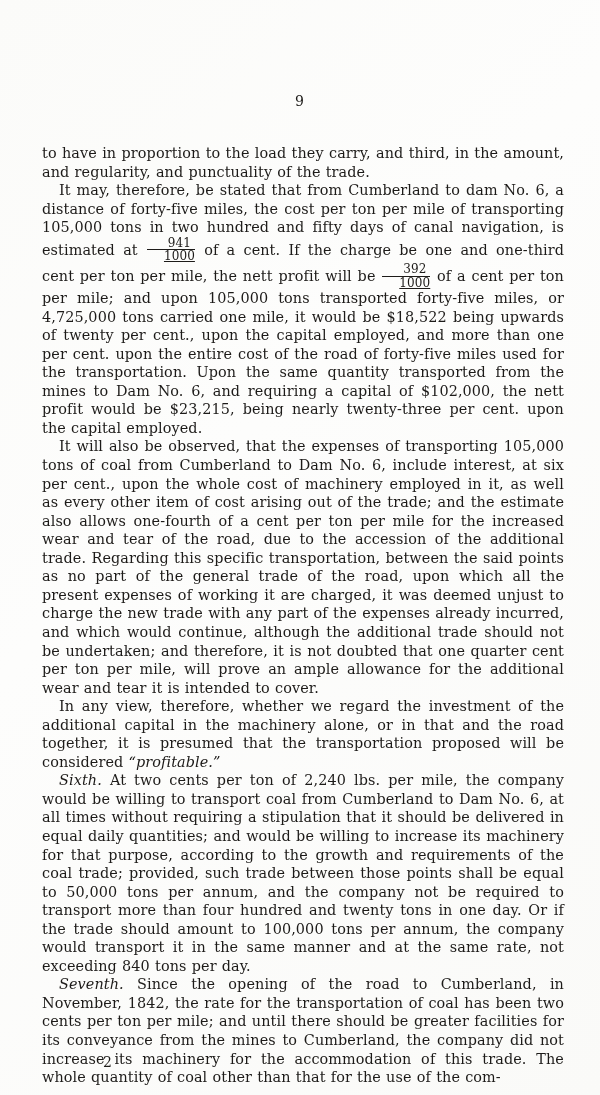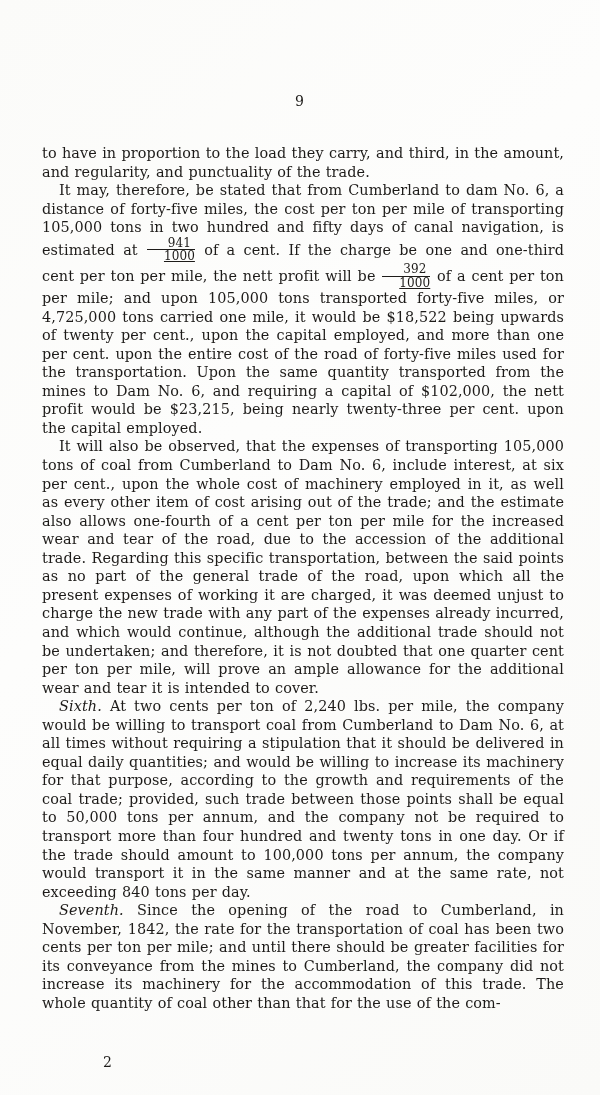--- a/index.html
+++ b/index.html
@@ -73,20 +73,21 @@
   <div class="page-number">9</div>
 
   <div class="text-block">
 
     <p class="no-indent"><span>to have in proportion to the load they carry, and third, in the amount, and regularity, and punctuality of the trade.</span></p>
 
     <p><span>It may, therefore, be stated that from Cumberland to dam No. 6, a distance of forty-five miles, the cost per ton per mile of transporting 105,000 tons in two hundred and fifty days of canal navigation, is estimated at </span><span class="frac"><span class="num">941</span><span class="den">1000</span></span><span> of a cent.  If the charge be one and one-third cent per ton per mile, the nett profit will be </span><span class="frac"><span class="num">392</span><span class="den">1000</span></span><span> of a cent per ton per mile; and upon 105,000 tons transported forty-five miles, or 4,725,000 tons carried one mile, it would be $18,522 being upwards of twenty per cent., upon the capital employed, and more than one per cent. upon the entire cost of the road of forty-five miles used for the transportation.  Upon the same quantity transported from the mines to Dam No. 6, and requiring a capital of $102,000, the nett profit would be $23,215, being nearly twenty-three per cent. upon the capital employed.</span></p>
 
     <p><span>It will also be observed, that the expenses of transporting 105,000 tons of coal from Cumberland to Dam No. 6, include interest, at six per cent., upon the whole cost of machinery employed in it, as well as every other item of cost arising out of the trade; and the estimate also allows one-fourth of a cent per ton per mile for the increased wear and tear of the road, due to the accession of the additional trade.  Regarding this specific transportation, between the said points as no part of the general trade of the road, upon which all the present expenses of working it are charged, it was deemed unjust to charge the new trade with any part of the expenses already incurred, and which would continue, although the additional trade should not be undertaken; and therefore, it is not doubted that one quarter cent per ton per mile, will prove an ample allowance for the additional wear and tear it is intended to cover.</span></p>
 
+    <p><span>In any view, therefore, whether we regard the investment of the additional capital in the machinery alone, or in that and the road together, it is presumed that the transportation proposed will be considered </span><span class="italic">“profitable.”</span></p>
 
     <p><span class="italic">Sixth.</span><span>  At two cents per ton of 2,240 lbs. per mile, the company would be willing to transport coal from Cumberland to Dam No. 6, at all times without requiring a stipulation that it should be delivered in equal daily quantities; and would be willing to increase its machinery for that purpose, according to the growth and requirements of the coal trade;  provided, such trade between those points shall be equal to 50,000 tons per annum, and the company not be required to transport more than four hundred and twenty tons in one day.  Or if the trade should amount to 100,000 tons per annum, the company would transport it in the same manner and at the same rate, not exceeding 840 tons per day.</span></p>
 
     <p><span class="italic">Seventh.</span><span>  Since the opening of the road to Cumberland, in November, 1842, the rate for the transportation of coal has been two cents per ton per mile; and until there should be greater facilities for its conveyance from the mines to Cumberland, the company did not increase its machinery for the accommodation of this trade. The whole quantity of coal other than that for the use of the com-</span></p>
 
   </div>
 
   <div class="signature-mark">2</div>
 
 </div>

